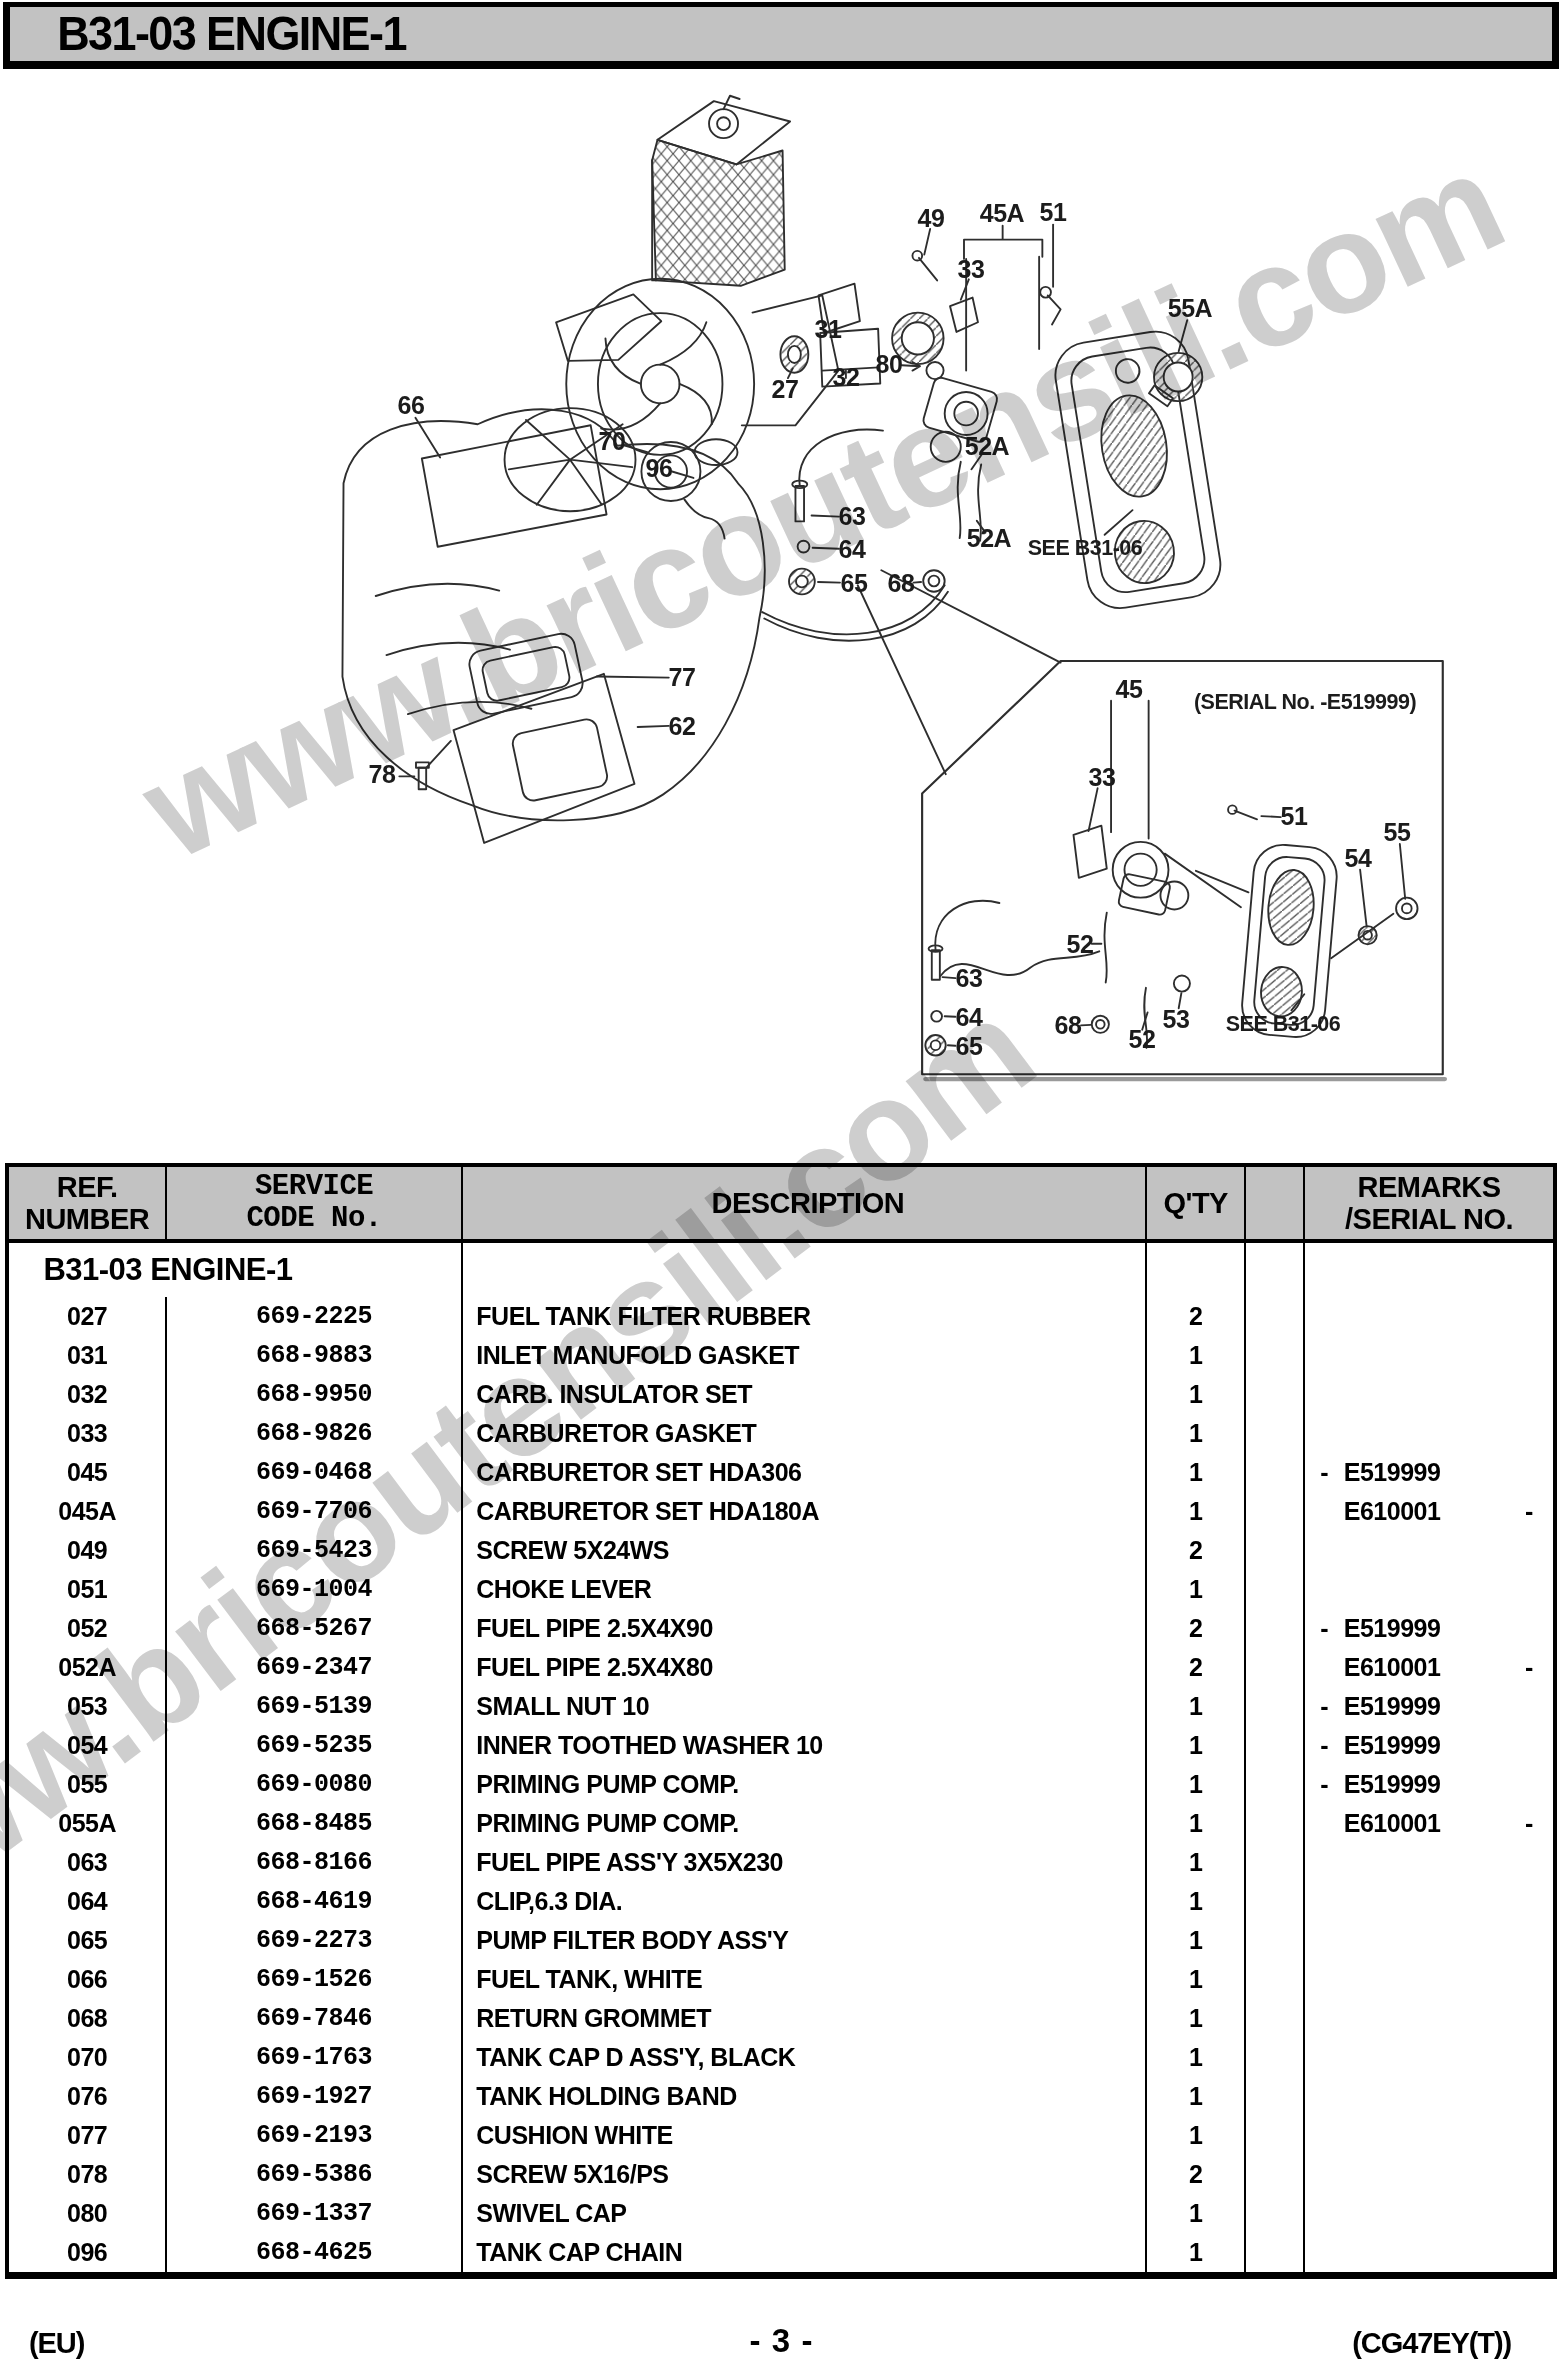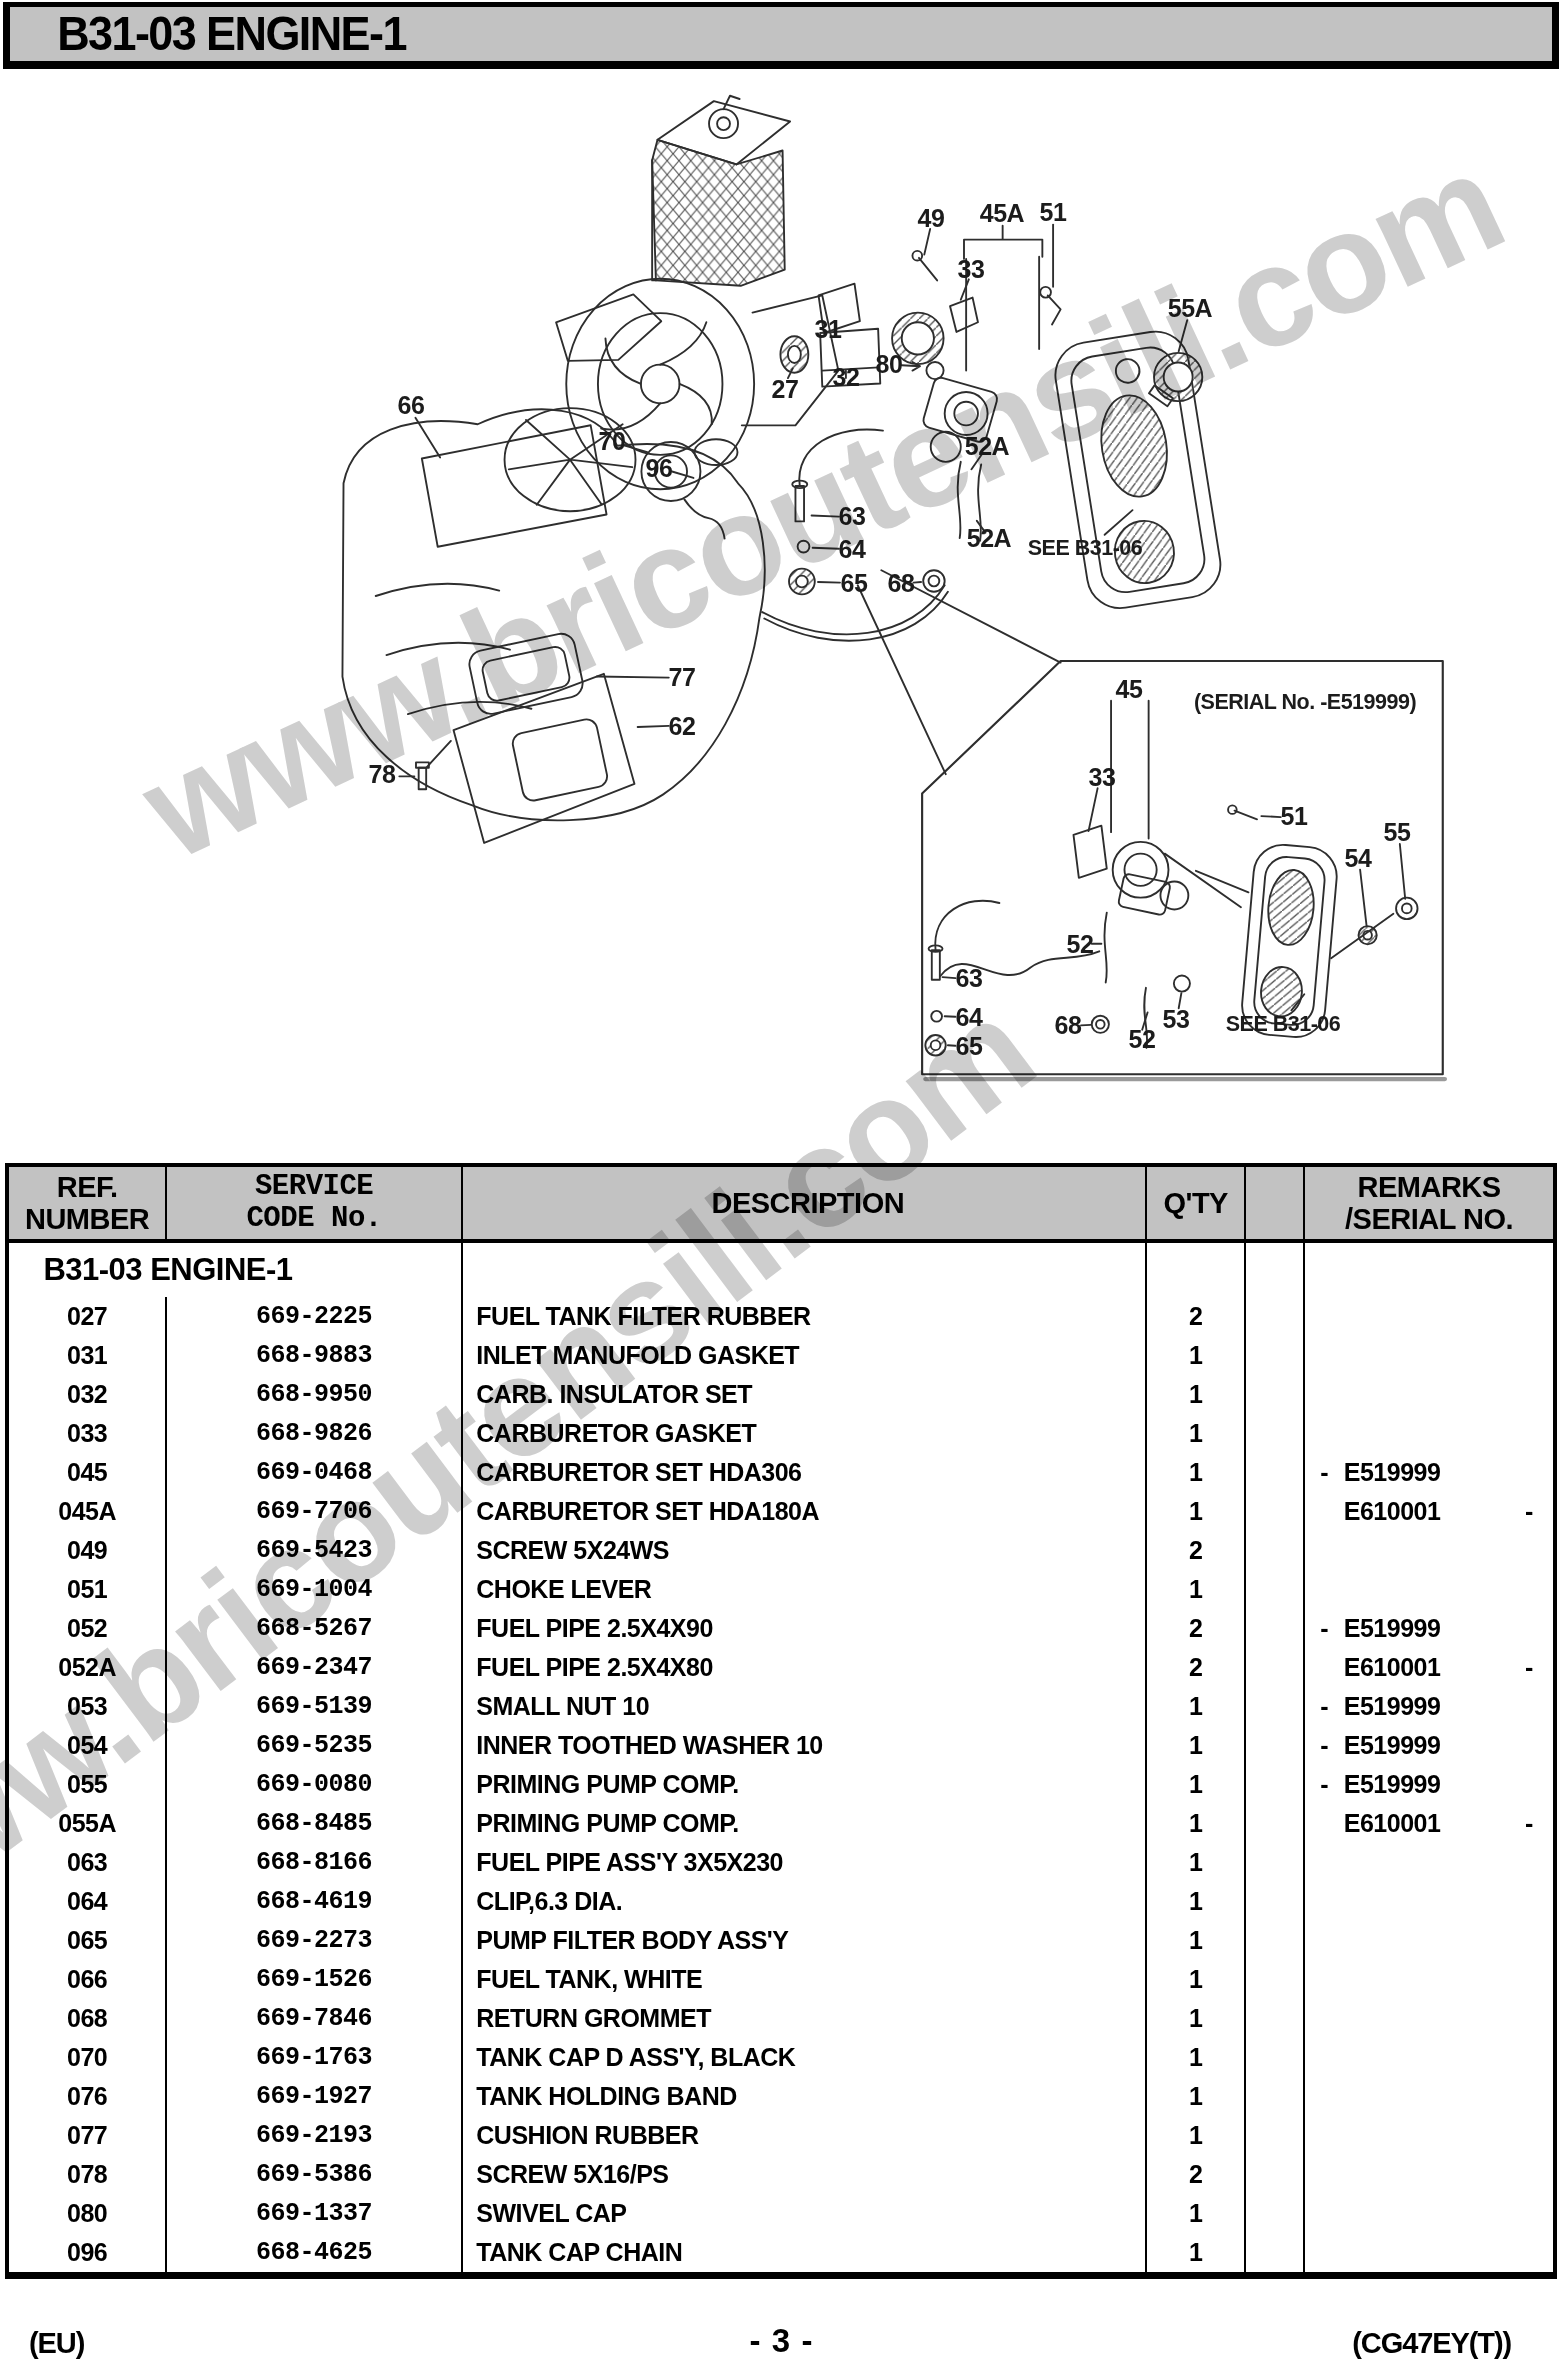--- a/index.html
+++ b/index.html
@@ -603,21 +603,21 @@
             <div class="rem-wrap">
               <span class="rem-pre"></span>
               <span class="rem-serial"></span>
               <span class="rem-suf"></span>
             </div>
           </div>
         </div>
         <div class="trow drow">
           <div class="cell c-ref">077</div>
           <div class="cell c-code">669-2193</div>
-          <div class="cell c-desc">CUSHION RUBBER</div>
+          <div class="cell c-desc">CUSHION WHITE</div>
           <div class="cell c-qty">1</div>
           <div class="cell c-nar"></div>
           <div class="cell c-rem">
             <div class="rem-wrap">
               <span class="rem-pre"></span>
               <span class="rem-serial"></span>
               <span class="rem-suf"></span>
             </div>
           </div>
         </div>

